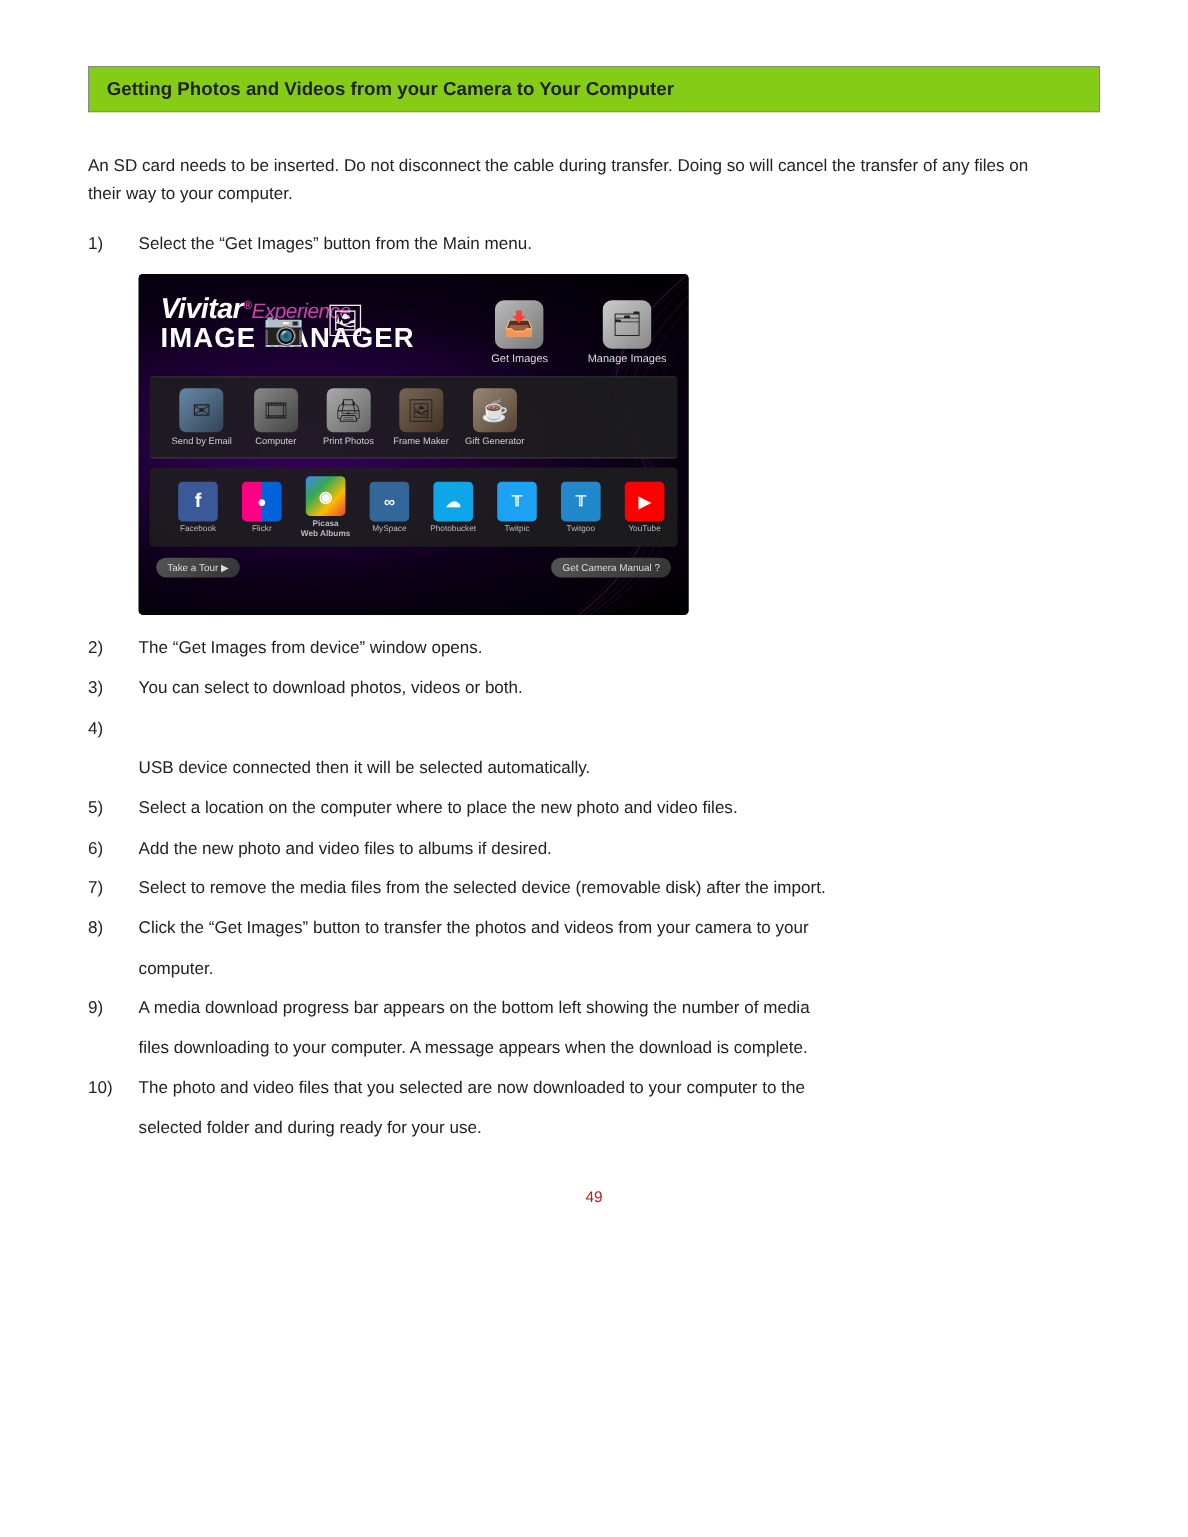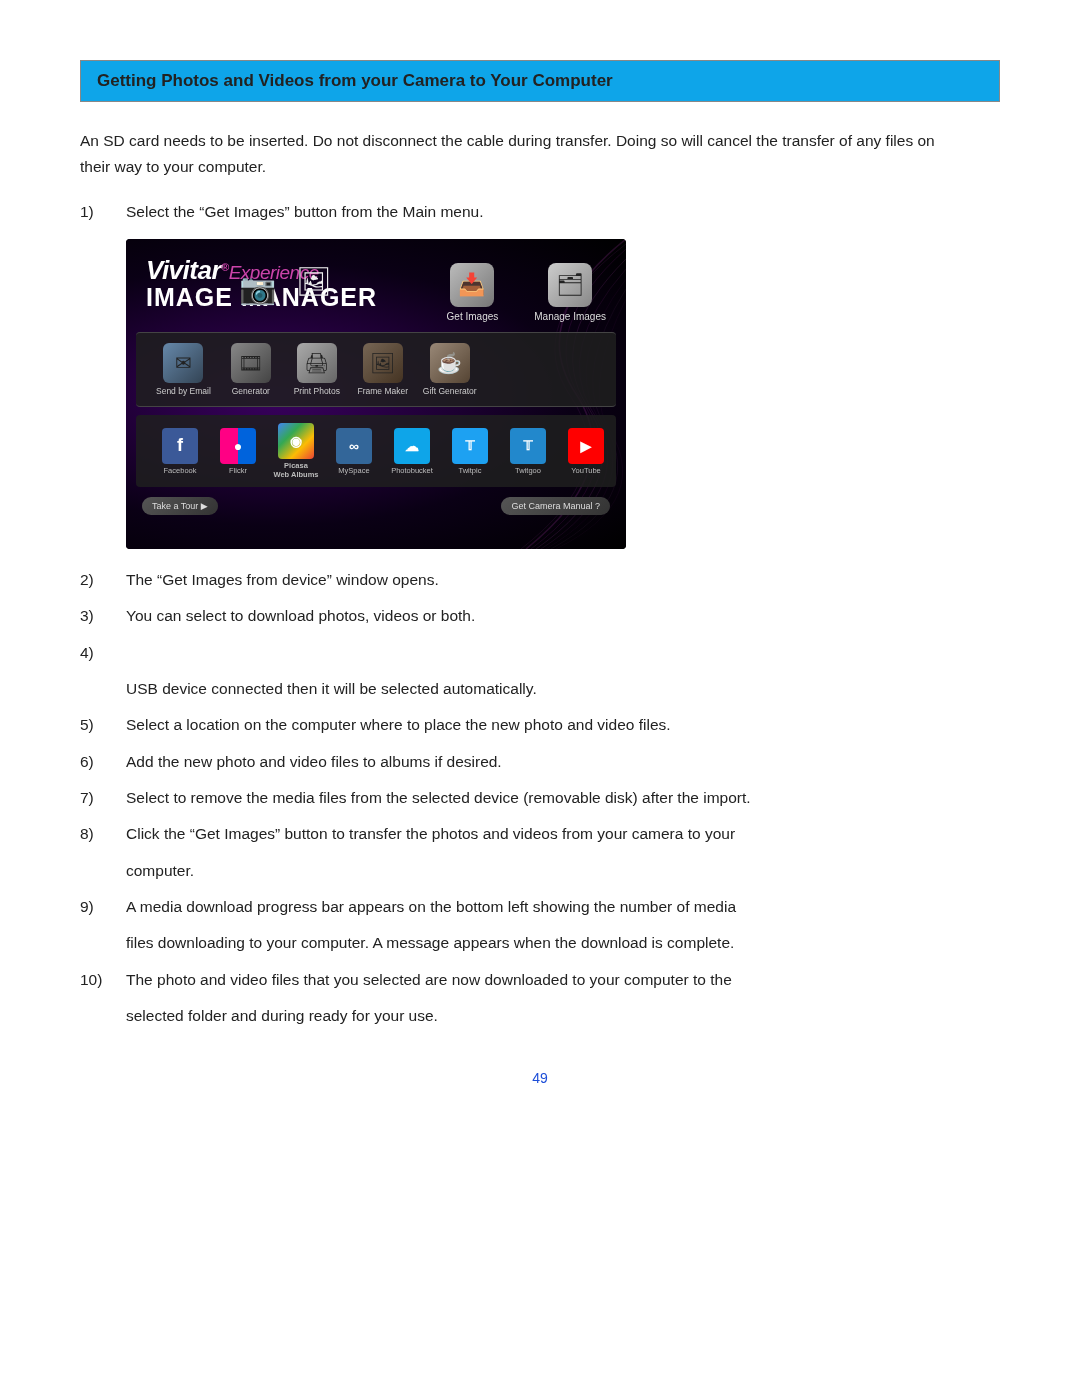--- a/index.html
+++ b/index.html
@@ -15,26 +15,26 @@
     }
 
     .page {
       width: 1080px;
       min-height: 1397px;
       padding: 60px 80px 80px 80px;
       position: relative;
     }
 
     .section-heading {
-      background-color: #0ea5e9;
+      background-color: #84cc16;
       border: 1.5px solid #888;
       padding: 10px 16px;
       font-size: 17px;
       font-weight: bold;
-      margin-bottom: 26px;
+      margin-bottom: 36px;
       display: block;
     }
 
     .intro-text {
       font-size: 15.5px;
       line-height: 1.7;
       margin-bottom: 18px;
       max-width: 860px;
     }
 
@@ -259,21 +259,21 @@
       border-radius: 12px;
       display: flex;
       align-items: center;
       gap: 4px;
     }
 
     .page-number {
       text-align: center;
       margin-top: 40px;
       font-size: 14px;
-      color: #1d4ed8;
+      color: #b91c1c;
     }
 
     
     .deco-lines {
       position: absolute;
       right: -20px;
       top: 0;
       bottom: 0;
       width: 200px;
       opacity: 0.35;
@@ -350,21 +350,21 @@
             </div>
           </div>
 
           <div class="vim-menu">
             <div class="vim-menu-item">
               <div class="icon-box" style="background:linear-gradient(135deg,#6688aa,#334455);">✉</div>
               <span class="item-label">Send by Email</span>
             </div>
             <div class="vim-menu-item">
               <div class="icon-box" style="background:linear-gradient(135deg,#888,#444);">🎞</div>
-              <span class="item-label">Generator</span>
+              <span class="item-label">Computer</span>
             </div>
             <div class="vim-menu-item">
               <div class="icon-box" style="background:linear-gradient(135deg,#aaa,#666);">🖨</div>
               <span class="item-label">Print Photos</span>
             </div>
             <div class="vim-menu-item">
               <div class="icon-box" style="background:linear-gradient(135deg,#776655,#443322);">🖼</div>
               <span class="item-label">Frame Maker</span>
             </div>
             <div class="vim-menu-item">

